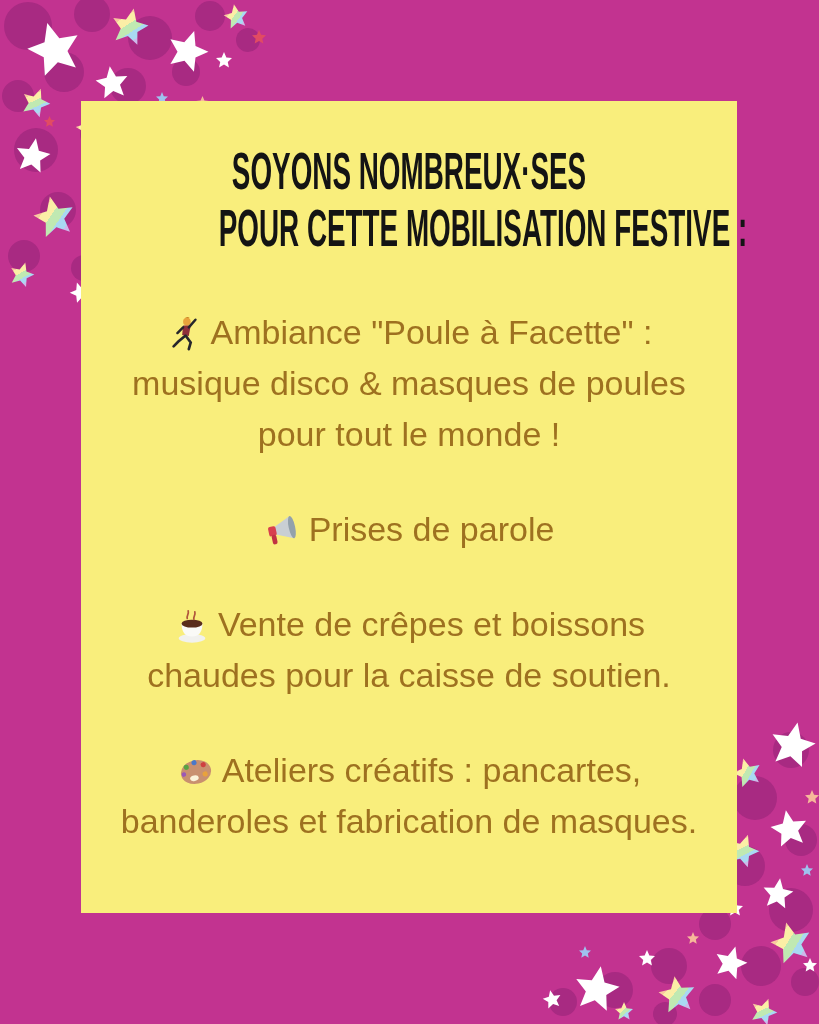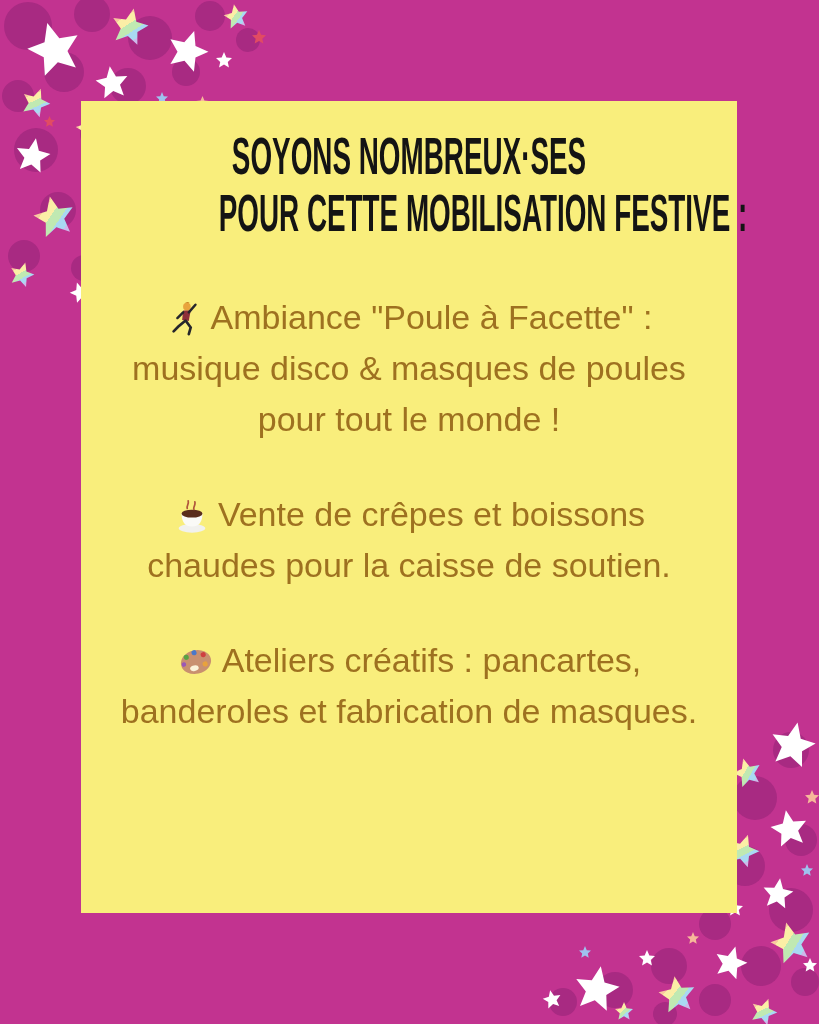--- a/index.html
+++ b/index.html
@@ -16,21 +16,21 @@
   }
   .stars { position: absolute; }
   .stars.tl { left: 0; top: 0; }
   .stars.br { right: 0; bottom: 0; }
   .card {
     position: absolute;
     left: 81px; top: 101px;
     width: 656px; height: 812px;
     background: #f9ee7c;
     box-sizing: border-box;
-    padding-top: 27px;
+    padding-top: 42px;
     text-align: center;
   }
   h1.title {
     margin: 0;
     color: #141414;
     font-weight: bold;
     font-size: 48px;
     letter-spacing: 0px;
   }
   .tline {
@@ -170,20 +170,28 @@
       <p class="bullet"><svg class="emoji" viewBox="0 0 40 40">
             <circle cx="22" cy="7" r="4" fill="#e8a33c"></circle>
             <path d="M20 3 Q22 1 25 3 Q23 4 22 3 Z" fill="#c77f22"></path>
             <path d="M18 11 L26 11 L24 22 L17 21 Z" fill="#8e2f3a"></path>
             <path d="M24 13 L31 5" stroke="#26262b" stroke-width="2.6" stroke-linecap="round" fill="none"></path>
             <path d="M18 13 L12 19" stroke="#26262b" stroke-width="2.6" stroke-linecap="round" fill="none"></path>
             <path d="M20 22 L13 28 L8 33" stroke="#26262b" stroke-width="2.8" stroke-linecap="round" fill="none"></path>
             <path d="M21 22 L26 29 L24 36" stroke="#26262b" stroke-width="2.8" stroke-linecap="round" fill="none"></path>
           </svg><span>Ambiance "Poule à Facette" : musique disco &amp; masques de poules pour tout le monde !</span></p>
 
+      <p class="bullet"><svg class="emoji" viewBox="0 0 40 40">
+            <g transform="rotate(-12 20 20)">
+              <polygon points="12,14 30,6 30,30 12,22" fill="#c9cfd4"></polygon>
+              <ellipse cx="30" cy="18" rx="3.4" ry="12" fill="#93a1ab"></ellipse>
+              <rect x="5" y="13" width="8" height="10" rx="2" fill="#d8404e"></rect>
+              <rect x="7" y="22" width="5" height="10" rx="2" fill="#c13343"></rect>
+            </g>
+          </svg><span>Prises de parole</span></p>
 
       <p class="bullet"><svg class="emoji" viewBox="0 0 40 40">
             <ellipse cx="20" cy="33" rx="14" ry="4.5" fill="#f1f1ee"></ellipse>
             <path d="M9 17 Q9 31 20 31 Q31 31 31 17 Z" fill="#fafaf7"></path>
             <ellipse cx="20" cy="17.5" rx="11" ry="4.2" fill="#5a2d1c"></ellipse>
             <path d="M15 12 C14 9 17 8 16 4" stroke="#b0563c" stroke-width="1.8" fill="none" stroke-linecap="round"></path>
             <path d="M22 13 C21 10 24 9 23 5" stroke="#b0563c" stroke-width="1.8" fill="none" stroke-linecap="round"></path>
           </svg><span>Vente de crêpes et boissons chaudes pour la caisse de soutien.</span></p>
 
       <p class="bullet"><svg class="emoji" viewBox="0 0 40 40">

